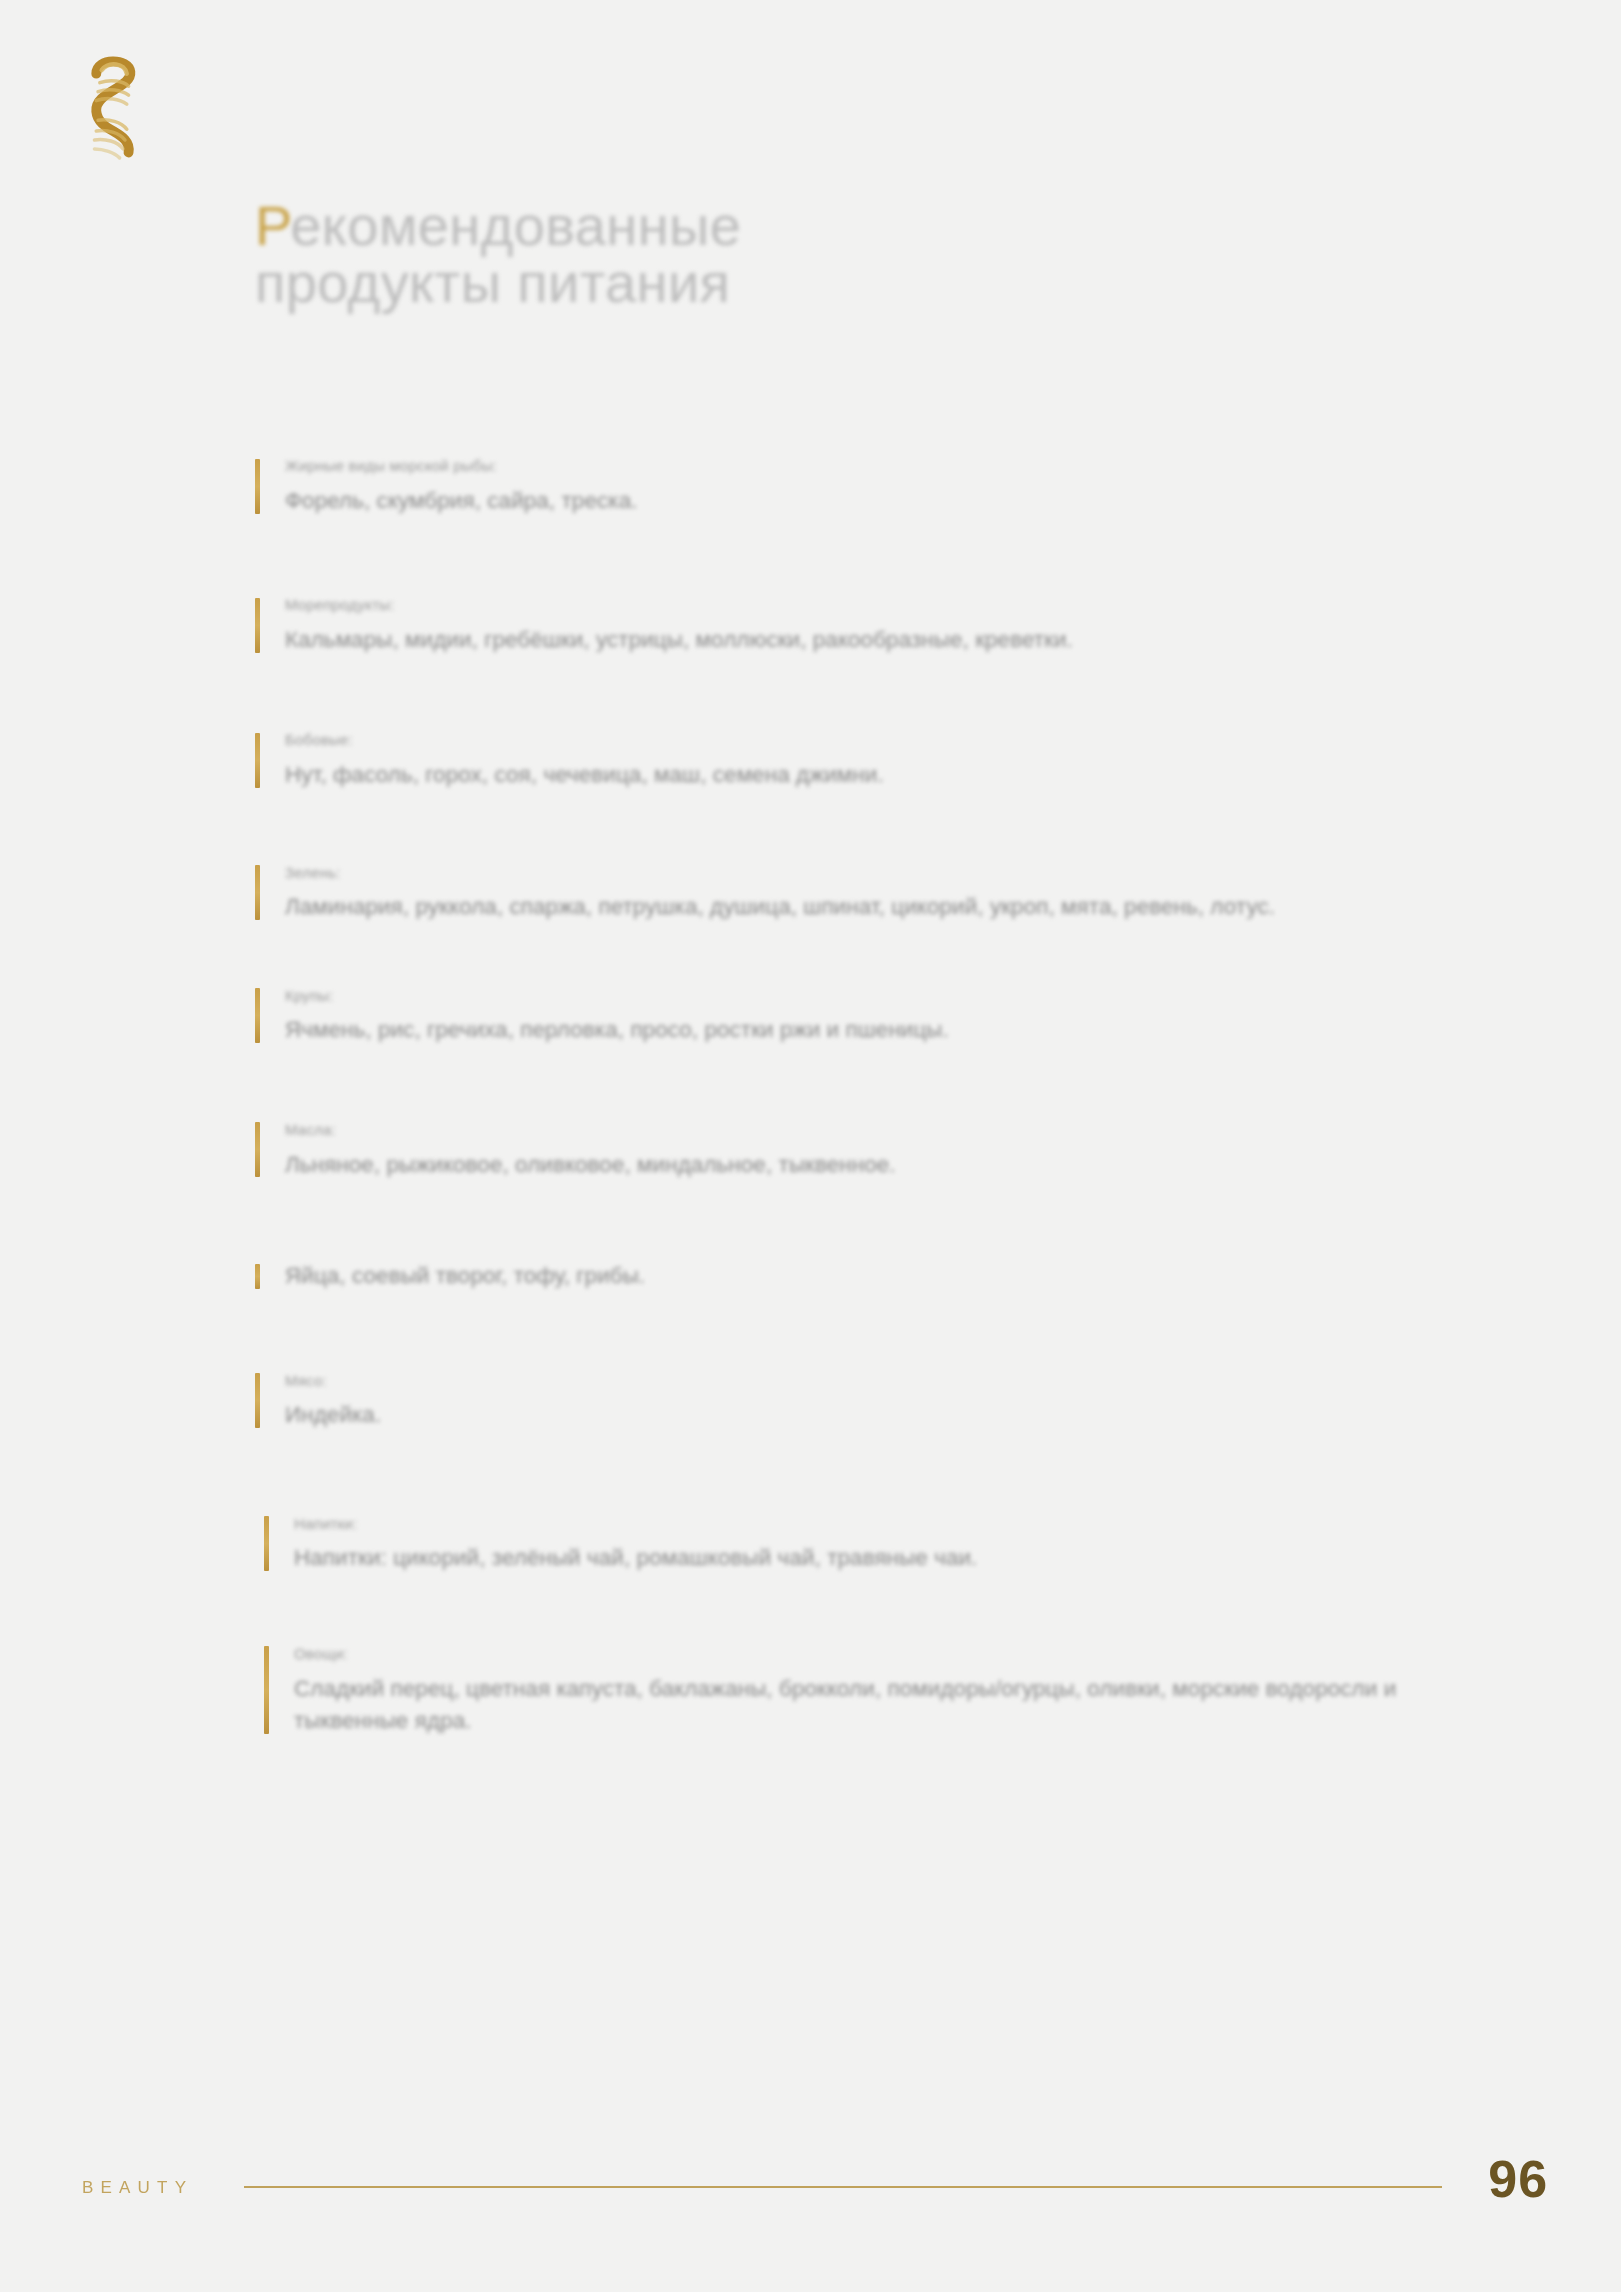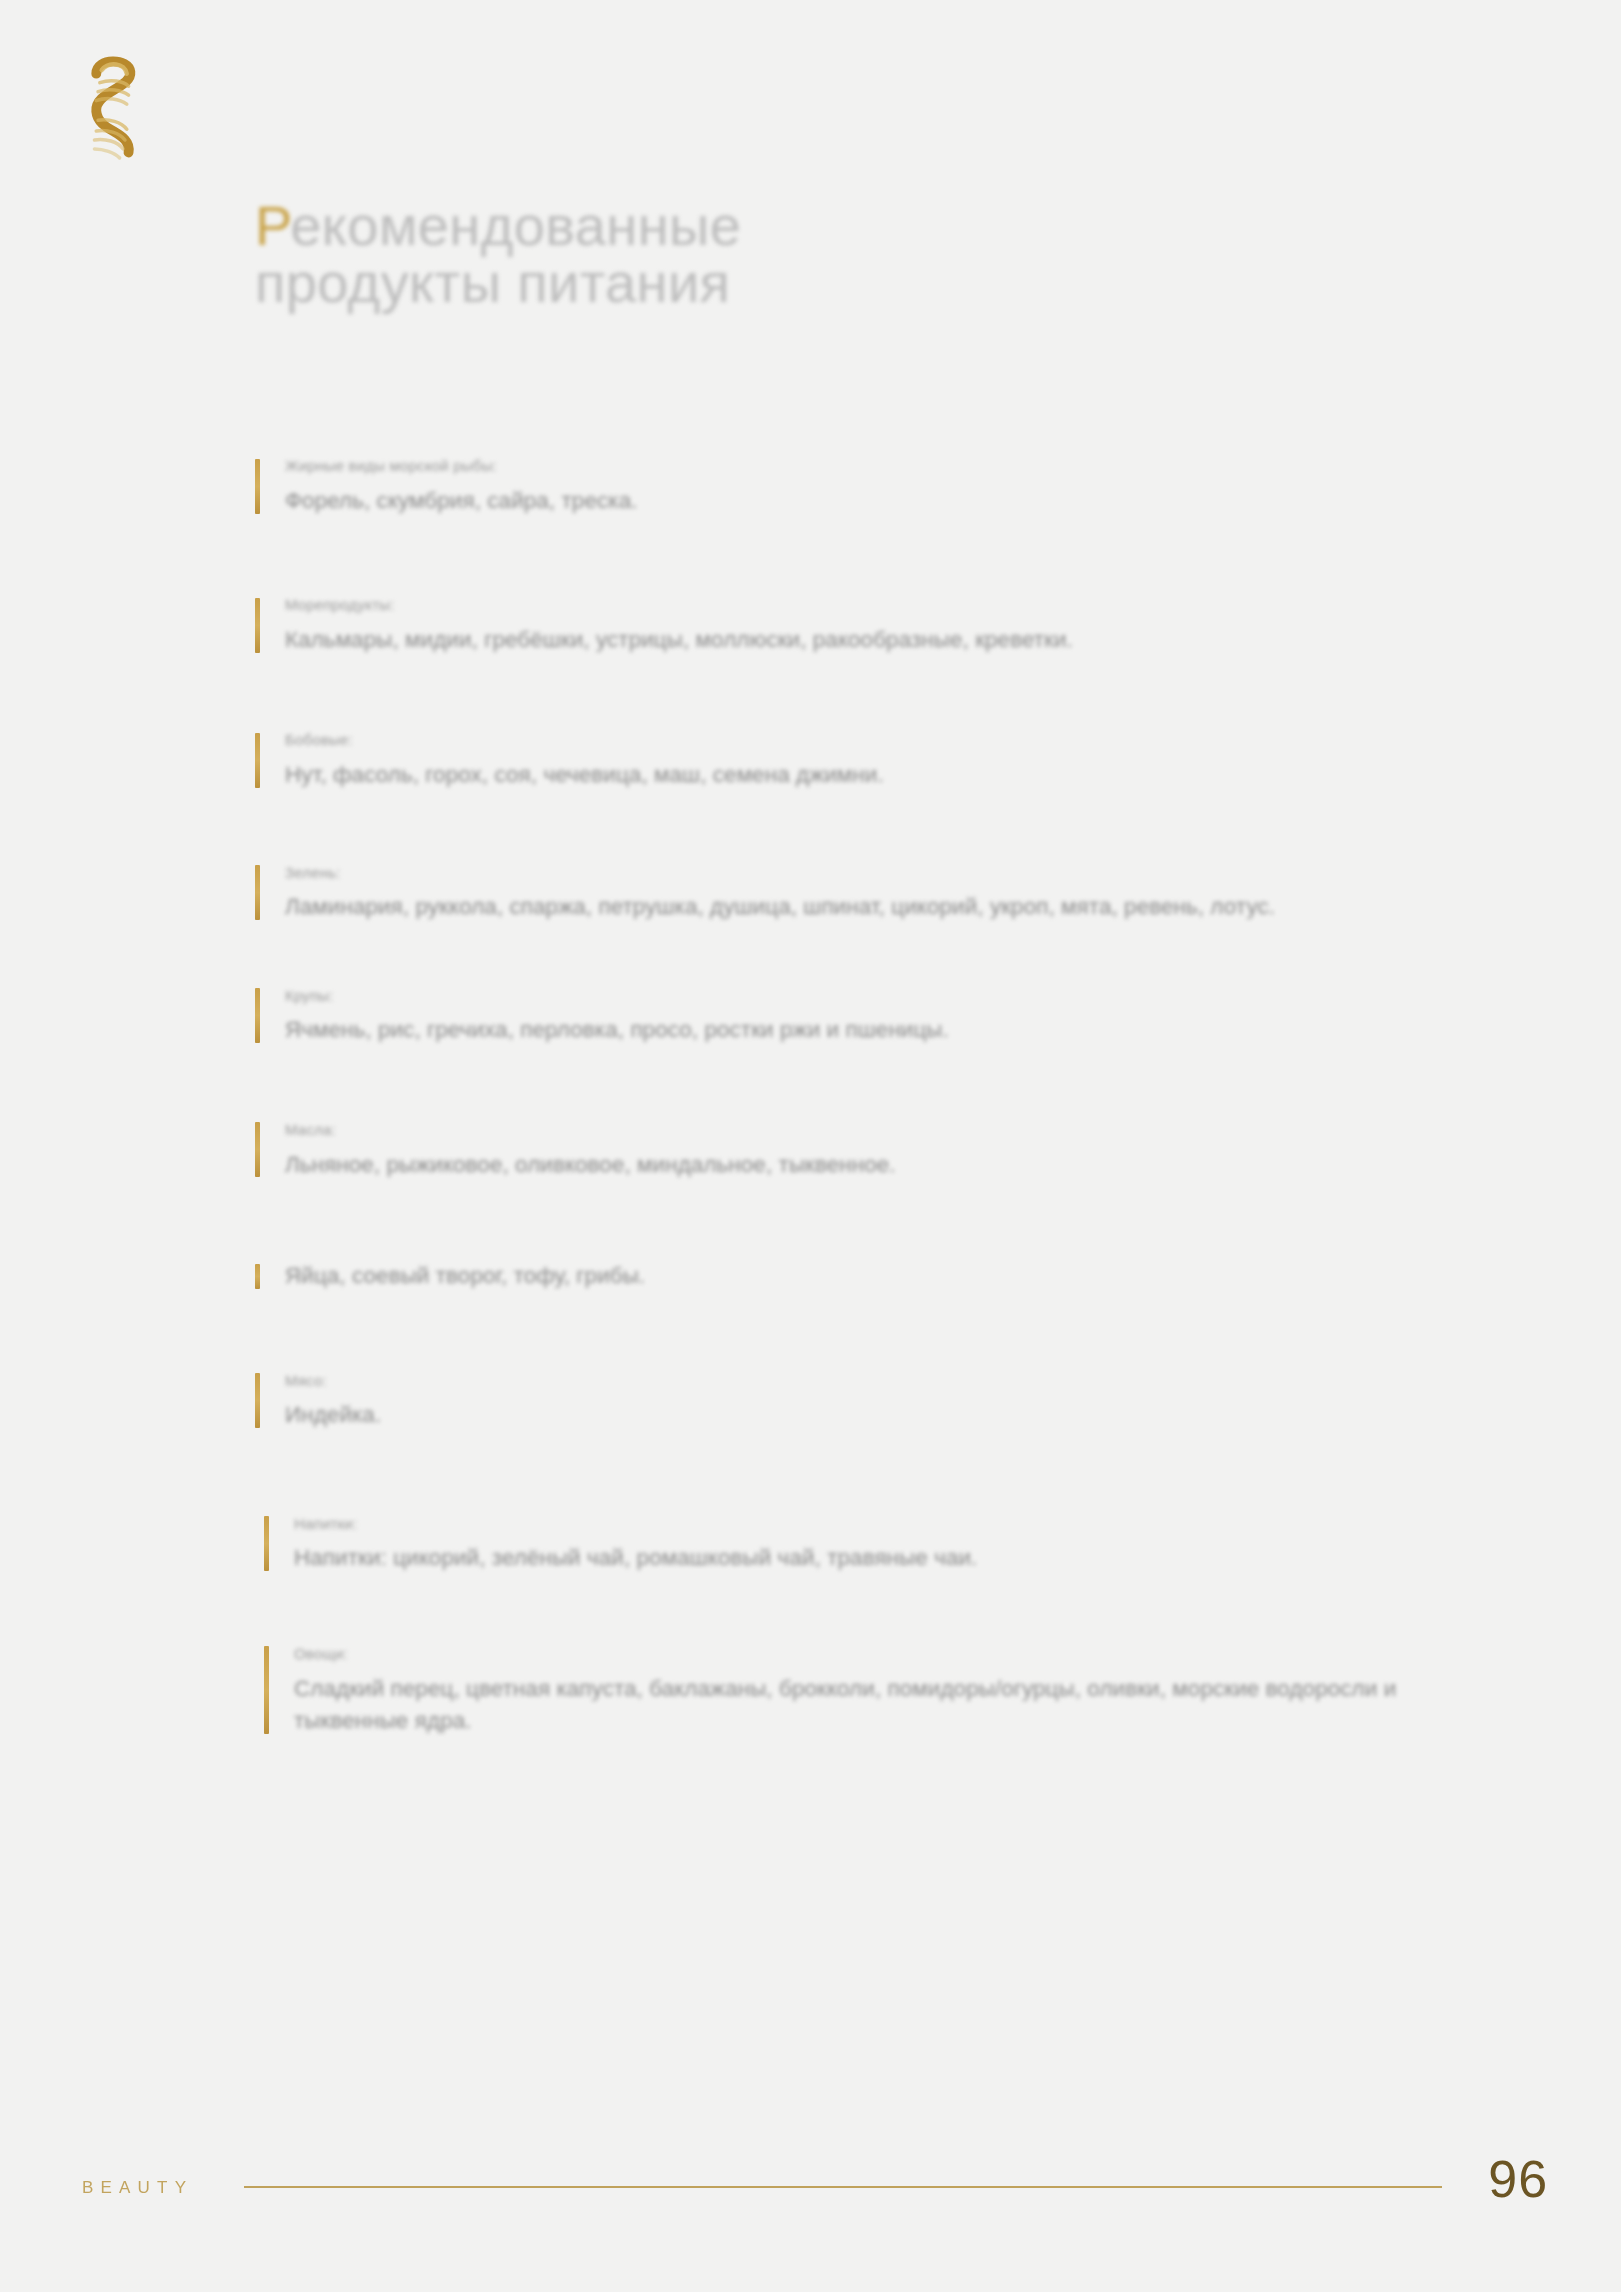--- a/index.html
+++ b/index.html
@@ -125,21 +125,21 @@
     height: 1.8px;
     background: #c0a25c;
   }
   .page-number {
     position: absolute;
     right: 73px;
     top: 2149px;
     font-size: 52px;
     color: #6b5524;
     letter-spacing: 0.9px;
-    font-weight: 400;
+    font-weight: 700;
   }
 </style>
 </head>
 <body>
 
 <div class="page">
 
   <div class="logo">
     <svg viewBox="0 0 96 128" xmlns="http://www.w3.org/2000/svg">
       <g fill="none" stroke="#c9a049" stroke-linecap="round">

